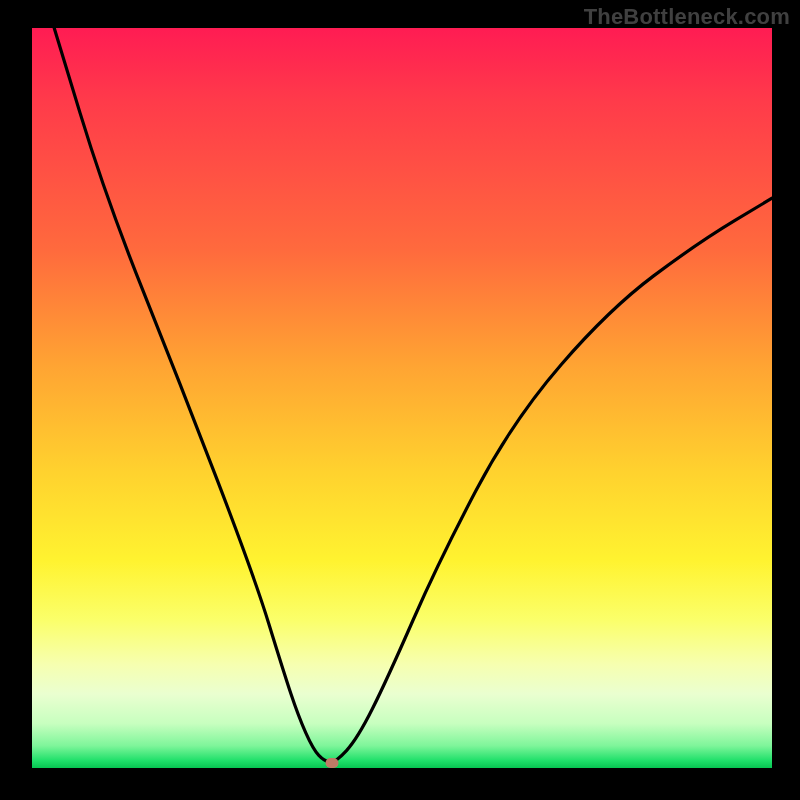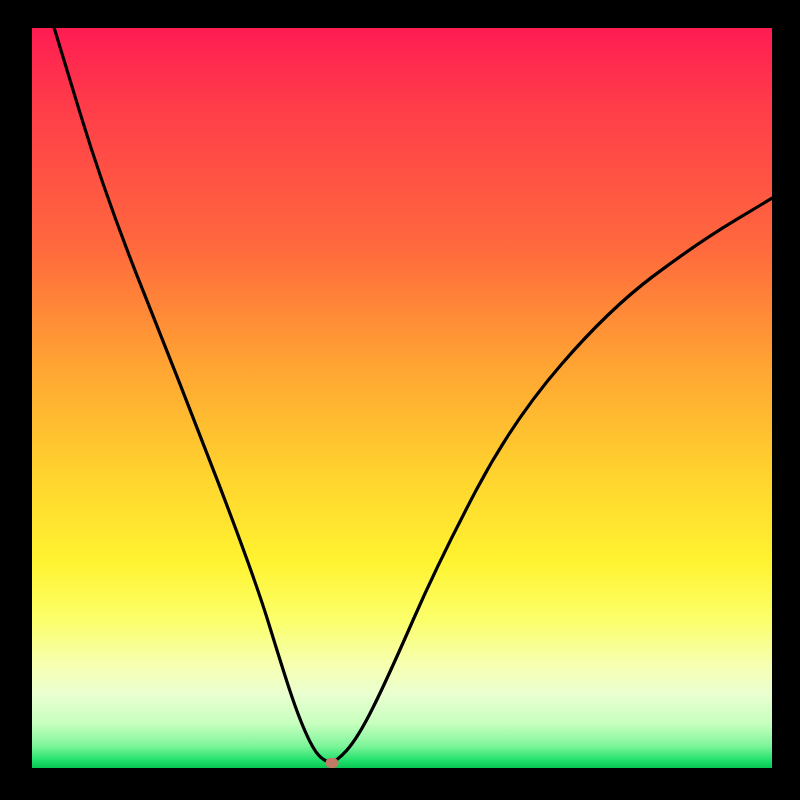--- a/index.html
+++ b/index.html
@@ -63,20 +63,21 @@
     height: 10px;
     border-radius: 5px;
     background: #c07a66;
     transform: translate(-50%, -50%);
   }
 </style>
 </head>
 <body>
 
 <div class="frame">
+  <div class="watermark">TheBottleneck.com</div>
 
   <div class="plot">
     <svg class="curve" viewBox="0 0 740 740" preserveAspectRatio="none">
       <path id="curve-path" fill="none" stroke="#000" stroke-width="3.2" stroke-linejoin="round" stroke-linecap="round" d="M 22.2 0.0 Q 22.2 0.0 48.1 85.1 Q 74.0 170.2 111.0 262.7 Q 148.0 355.2 185.0 451.4 Q 222.0 547.6 236.8 595.7 Q 251.6 643.8 259.0 666.0 Q 266.4 688.2 273.8 704.9 Q 281.2 721.5 286.8 727.4 Q 292.3 733.3 297.9 734.1 Q 303.4 734.8 314.5 722.6 Q 325.6 710.4 340.4 680.8 Q 355.2 651.2 381.1 592.0 Q 407.0 532.8 444.0 462.5 Q 481.0 392.2 529.1 336.7 Q 577.2 281.2 621.6 247.9 Q 666.0 214.6 703.0 192.4 T 740.0 170.2"></path>
     </svg>
     <div class="marker" id="min-marker" style="left: 299.7px; top: 734.82px;"></div>
   </div>
 </div>
 
 </body></html>

